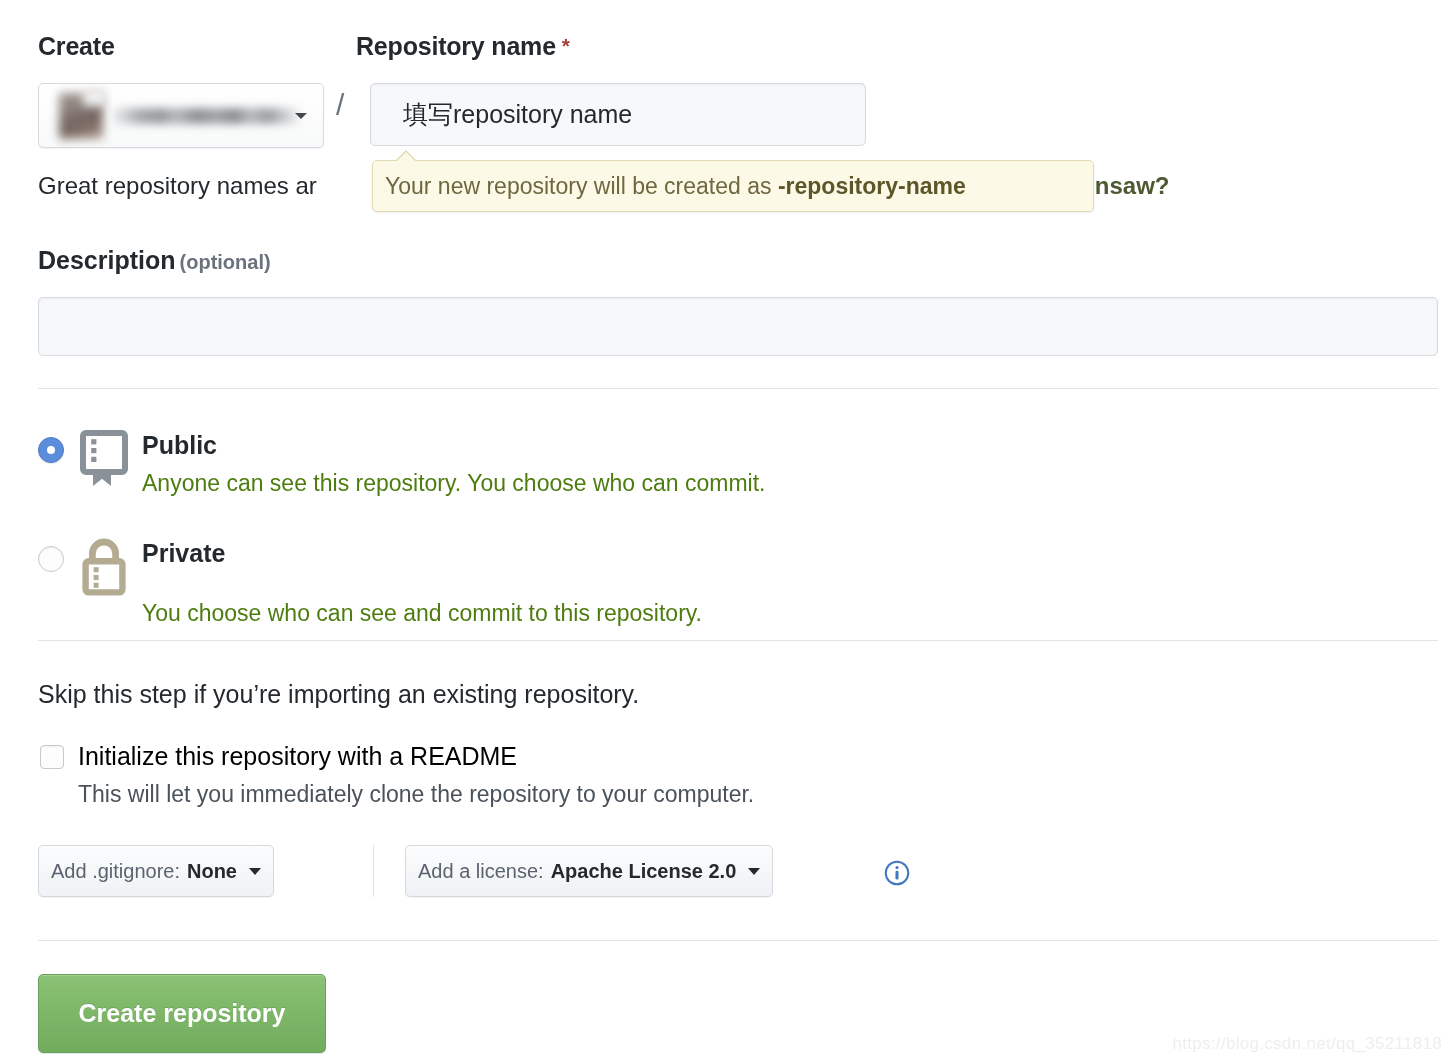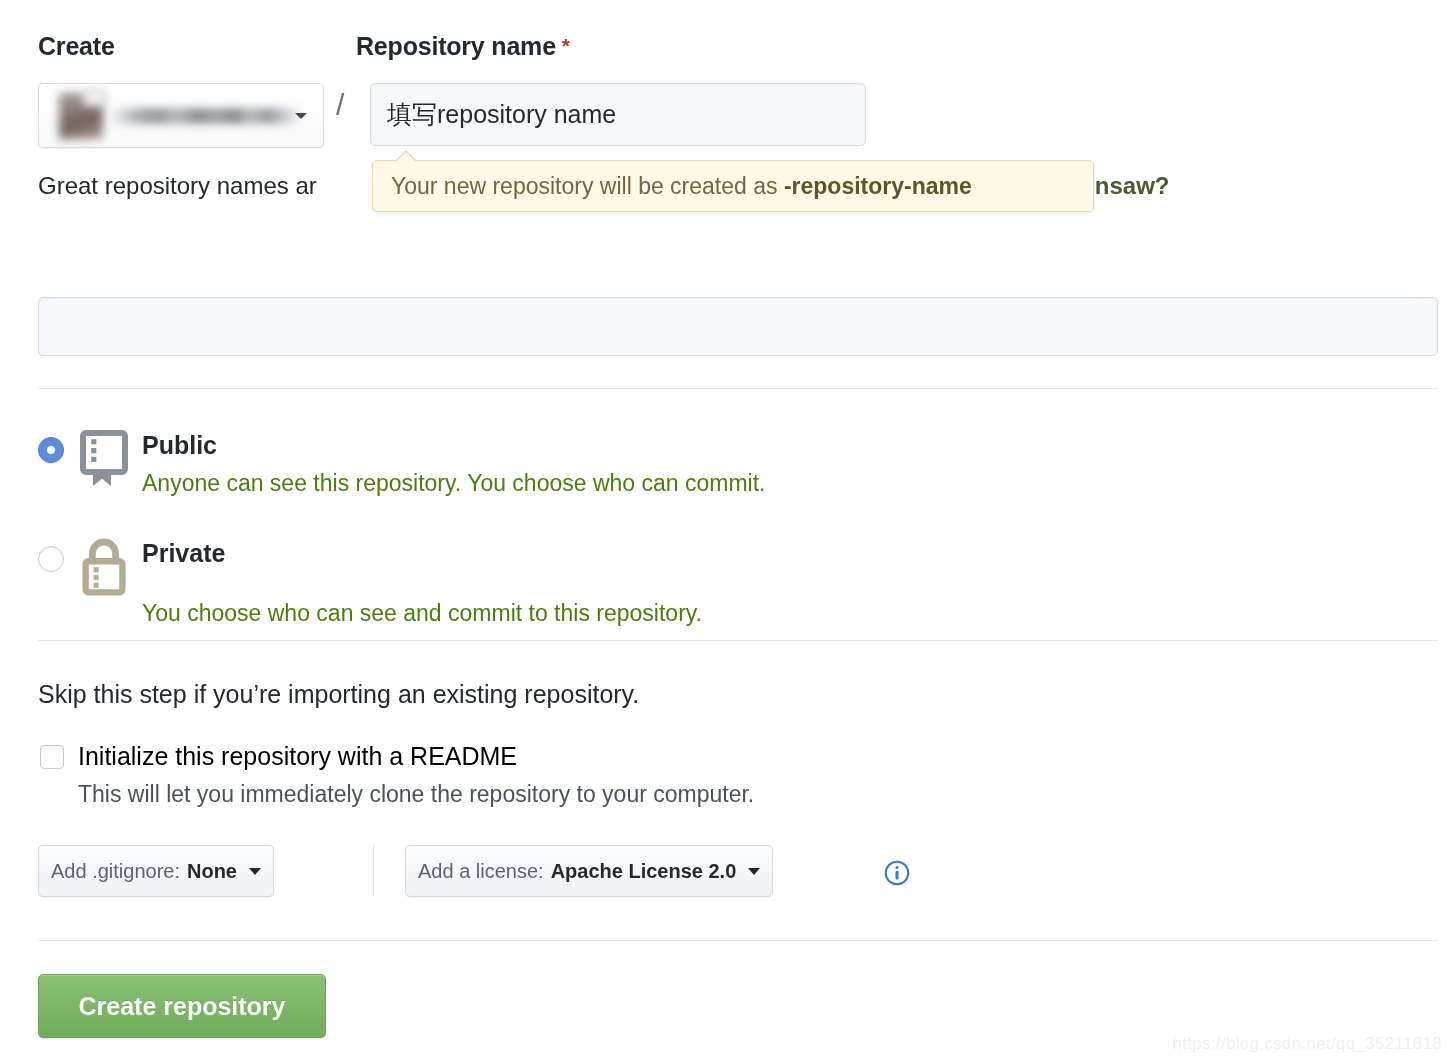--- a/index.html
+++ b/index.html
@@ -121,21 +121,21 @@
     left: 370px; top: 83px;
     width: 496px;
     height: 63px;
     box-sizing: border-box;
     border: 1px solid #d7dbe0;
     border-radius: 5px;
     background: #f7f8fa;
     font-family: "Liberation Sans", "DejaVu Sans", sans-serif;
     font-size: 25px;
     color: #24292e;
-    padding: 0 16px;
+    padding: 0 32px;
     outline: none;
     box-shadow: inset 0 1px 2px rgba(27,31,35,0.05);
   }
 
   
   .hint-line {
     position: absolute;
     left: 38px; top: 172px;
     font-size: 24px;
     color: #24292e;
@@ -152,21 +152,21 @@
     left: 372px; top: 160px;
     width: 722px;
     height: 52px;
     box-sizing: border-box;
     background: #fdf9e7;
     border: 1px solid #e3d9b4;
     border-radius: 5px;
     box-shadow: 0 1px 2px rgba(27,31,35,0.08);
     display: flex;
     align-items: center;
-    padding-left: 18px;
+    padding-left: 12px;
     z-index: 5;
   }
   .tooltip-text {
     font-size: 23px;
     color: #6e6740;
     white-space: nowrap;
   }
   .tooltip-strong {
     font-weight: bold;
     color: #5c5629;
@@ -343,21 +343,21 @@
   .info-icon {
     position: absolute;
     left: 884px; top: 860px;
     width: 26px; height: 26px;
   }
 
   
   .create-btn {
     position: absolute;
     left: 38px; top: 974px;
-    width: 288px; height: 64px;
+    width: 288px; height: 79px;
     box-sizing: border-box;
     border: 1px solid #6aa05c;
     border-radius: 5px;
     background: linear-gradient(#8bc275, #71ab5c);
     box-shadow: 0 1px 1px rgba(27,31,35,0.12), inset 0 1px 0 rgba(255,255,255,0.22);
     color: #ffffff;
     font-family: "Liberation Sans", "DejaVu Sans", sans-serif;
     font-size: 25px;
     font-weight: bold;
     cursor: pointer;
@@ -401,20 +401,23 @@
   </div>
 
   <div class="tooltip">
     <div class="tooltip-arrow-outer"></div>
     <div class="tooltip-arrow-inner"></div>
     <div class="tooltip-text">
       <span>Your new repository will be created as </span><span class="tooltip-strong">-repository-name</span>
     </div>
   </div>
 
+  <div class="label-desc">
+    <span>Description</span><span class="optional">(optional)</span>
+  </div>
 
   <input class="desc-input" type="text" value="" style="">
 
   <div class="divider" style="top:388px"></div>
 
   <div class="radio on" style="left:38px; top:437px"></div>
 
   <svg class="repo-icon" viewBox="0 0 24 29">
     <rect x="1.5" y="1.5" width="21" height="19.5" rx="1.5" fill="none" stroke="#8a9199" stroke-width="3"></rect>
     <g fill="#8a9199">

